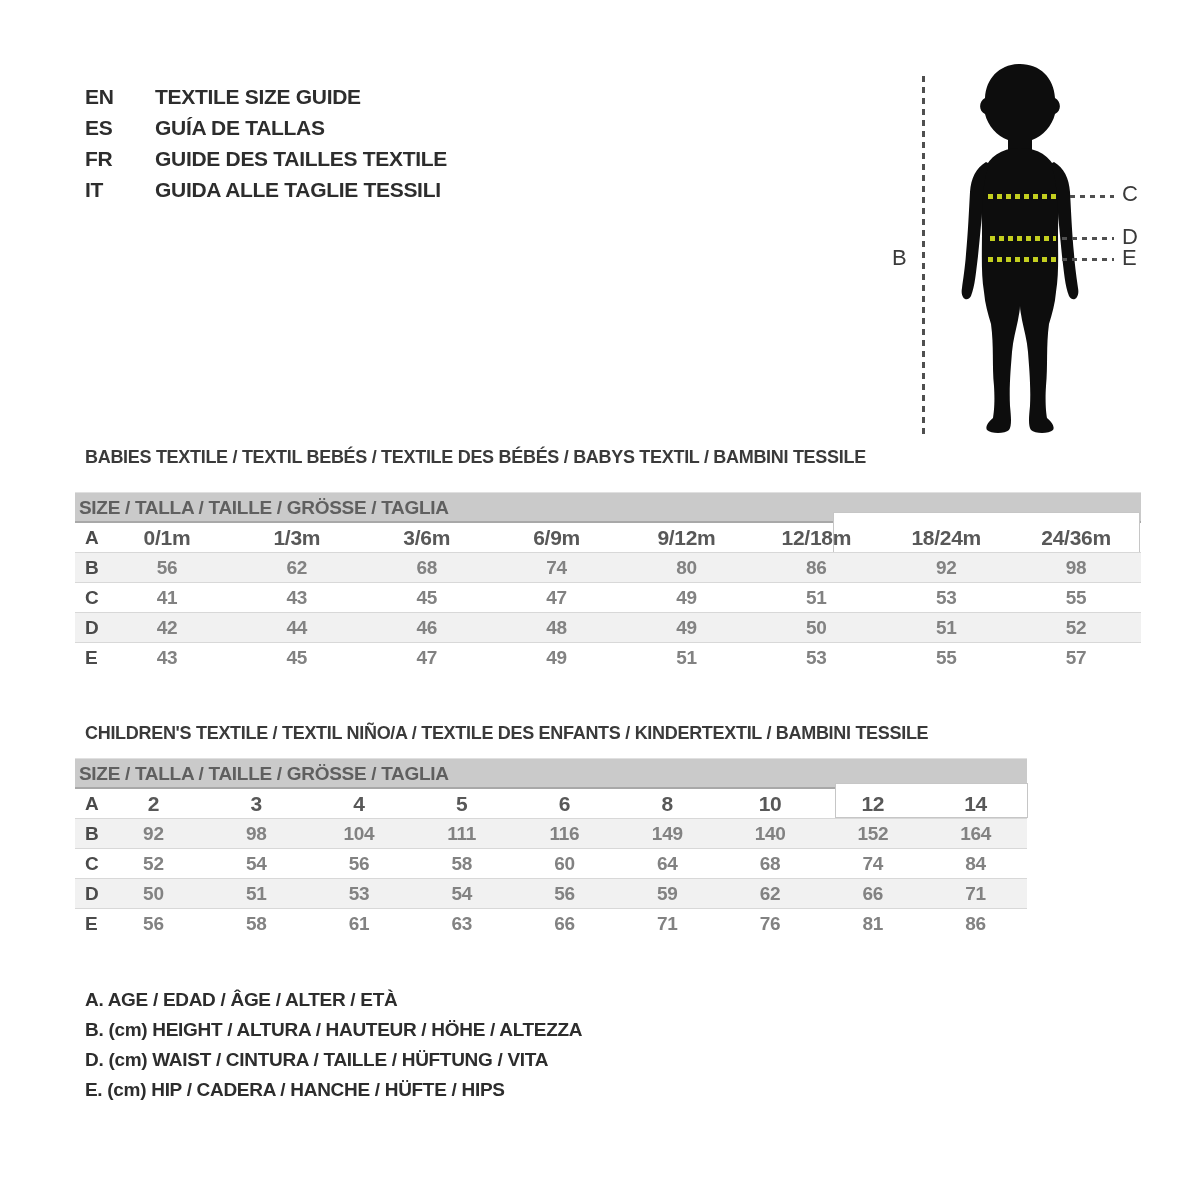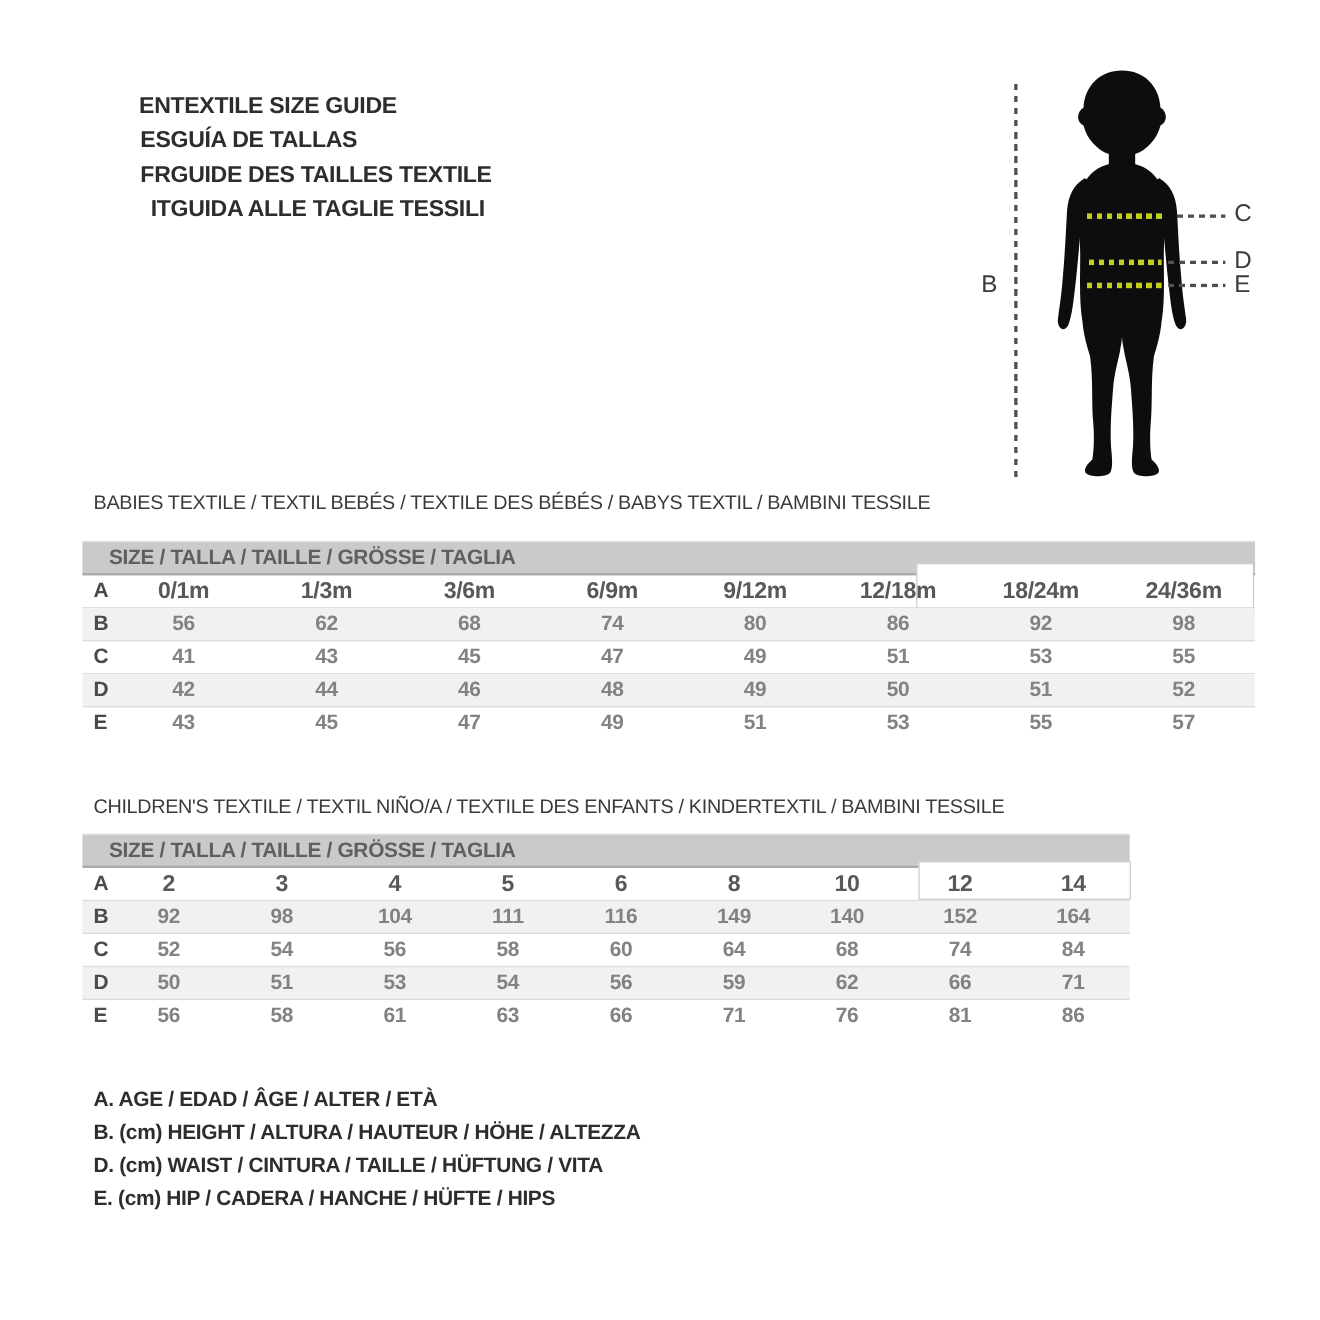--- a/index.html
+++ b/index.html
@@ -10,52 +10,52 @@
     --dot-green:#c3cf1f; --dash-dark:#4f4f4f; --silhouette:#0d0d0d;
     --overlay-border:#c6c6c6;
   }
   html,body{margin:0;padding:0;}
   body{background:#fff;font-family:"Liberation Sans","DejaVu Sans",sans-serif;}
   .canvas{position:relative;width:1200px;height:1200px;background:#ffffff;overflow:hidden;}
 
   
   .lang-list{position:absolute;left:85px;top:81px;}
   .lang-row{display:flex;line-height:31px;font-size:21px;font-weight:700;color:var(--text-dark);letter-spacing:-0.3px;}
-  .lang-code{width:70px;flex:0 0 70px;text-align:right;}
+  .lang-code{width:70px;flex:0 0 70px;}
 
   
   .fig-svg{position:absolute;left:950px;top:58px;width:140px;height:380px;}
   .meas{position:absolute;}
   .line-b{left:922px;top:76px;width:3px;height:362px;background:repeating-linear-gradient(180deg,var(--dash-dark) 0 6px,transparent 6px 11px);}
   .dots{height:5px;background:repeating-linear-gradient(90deg,var(--dot-green) 0 5px,transparent 5px 9px);}
   .dash{height:3px;background:repeating-linear-gradient(90deg,var(--dash-dark) 0 5px,transparent 5px 10px);}
   .dots-c{left:988px;top:194px;width:70px;}
   .dash-c{left:1070px;top:195px;width:44px;}
   .dots-d{left:990px;top:236px;width:66px;}
   .dash-d{left:1062px;top:237px;width:52px;}
   .dots-e{left:988px;top:257px;width:68px;}
   .dash-e{left:1062px;top:258px;width:52px;}
   .fig-label{position:absolute;font-size:22px;color:var(--title-text);letter-spacing:-0.3px;}
   .label-b{left:892px;top:245px;}
   .label-c{left:1122px;top:181px;}
   .label-d{left:1122px;top:224px;}
   .label-e{left:1122px;top:245px;}
 
   
-  .section-title{position:absolute;left:85px;font-size:18px;font-weight:400;color:var(--title-text);letter-spacing:-0.3px;line-height:20px;}
+  .section-title{position:absolute;left:85px;font-size:18px;font-weight:700;color:var(--title-text);letter-spacing:-0.3px;line-height:20px;}
   .title-babies{top:447px;}
   .title-children{top:723px;}
 
   
   .size-table{position:absolute;left:75px;}
   .table-babies{top:492px;width:1066px;}
   .table-children{top:758px;width:952px;}
   .t-head{position:relative;z-index:0;box-sizing:border-box;height:31px;line-height:29px;background:var(--header-bg);
     border-top:1px solid #e0e0e0;border-bottom:2px solid var(--header-border);
-    padding-left:24px;font-size:19px;font-weight:700;color:var(--header-text);letter-spacing:-0.3px;}
+    padding-left:4px;font-size:19px;font-weight:700;color:var(--header-text);letter-spacing:-0.3px;}
   .t-row{position:relative;z-index:2;display:grid;box-sizing:border-box;height:30px;line-height:29px;border-bottom:1px solid var(--row-line);}
   .t-row.last{border-bottom:none;}
   .t-row.striped{background:var(--stripe);}
   .cols-8{grid-template-columns:27px repeat(8,1fr);}
   .cols-9{grid-template-columns:27px repeat(9,1fr);}
   .t-label{padding-left:10px;font-size:19px;font-weight:700;color:var(--label-text);}
   .t-cell{text-align:center;font-size:19px;font-weight:700;color:var(--value-text);letter-spacing:-0.3px;}
   .t-row.row-a .t-cell{color:var(--rowA-text);font-size:21px;}
   .sel-box{position:absolute;background:#ffffff;border:1px solid var(--overlay-border);z-index:1;}
   .sel-babies{left:758px;top:20px;width:305px;height:41px;}

